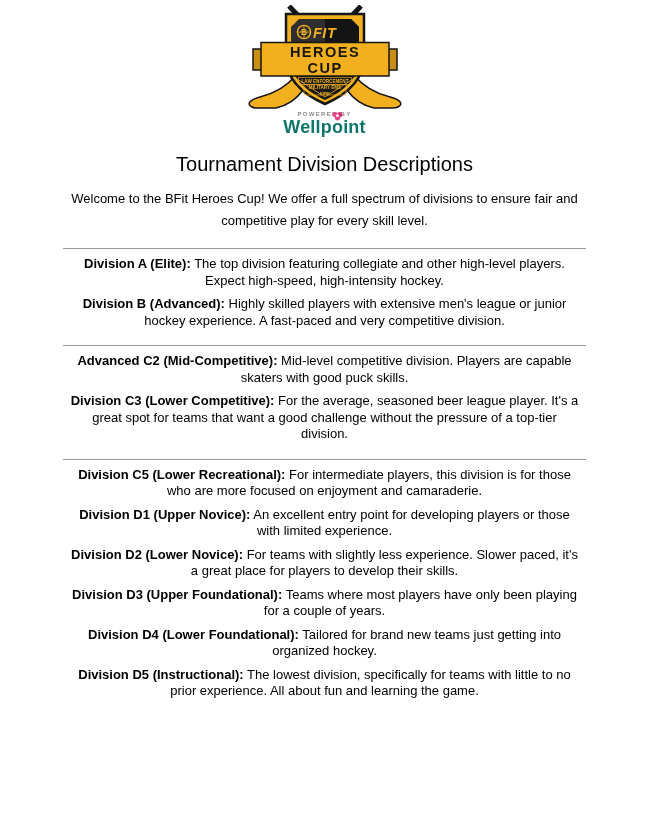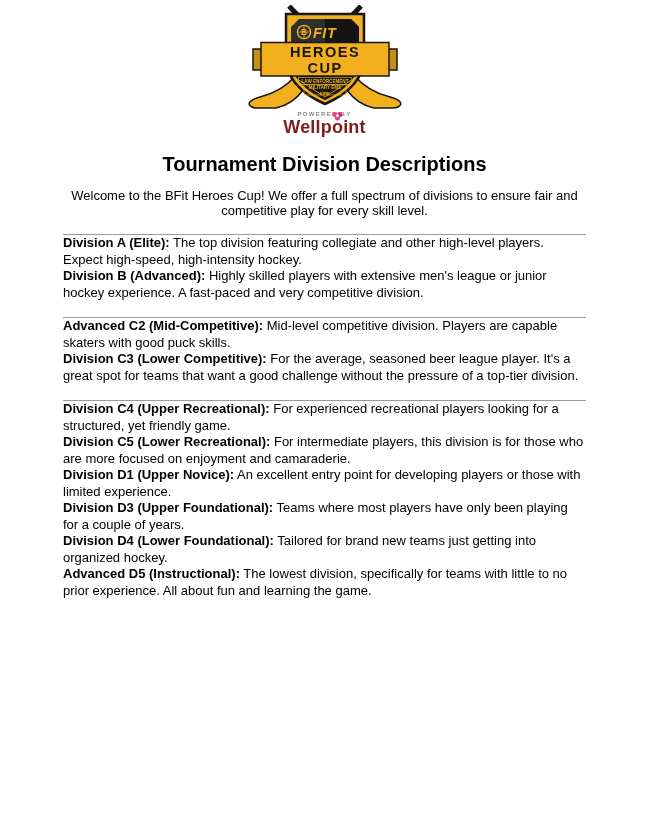--- a/index.html
+++ b/index.html
@@ -8,30 +8,30 @@
     font-family:"Liberation Sans", sans-serif; color:#000;
     -webkit-font-smoothing:antialiased;
   }
   .page { position:relative; width:649px; height:838px; overflow:hidden; background:#fff; }
 
   
   .logo-wrap { text-align:center; padding-top:5px; }
   .crest { display:block; margin:0 auto; width:172px; height:104px; }
   .powered { font-size:6px; font-weight:bold; color:#8a8a8a; letter-spacing:1.3px; margin-top:2px; }
   .sponsor { position:relative; display:inline-block; margin-top:0px;
-             font-size:18px; font-weight:bold; color:#7f1d1d; letter-spacing:0.2px; }
+             font-size:18px; font-weight:bold; color:#0f766e; letter-spacing:0.2px; }
   .sponsor .flower { position:absolute; top:-6px; left:58%; }
 
   
-  .title { font-size:20px; font-weight:bold; text-align:center; margin:15px 0 0 0; }
-  .intro { width:523px; margin:12px auto 0 auto; font-size:13px; line-height:15px; text-align:center; }
+  .title { font-size:20px; font-weight:normal; text-align:center; margin:15px 0 0 0; }
+  .intro { width:523px; margin:12px auto 0 auto; font-size:13px; line-height:22px; text-align:center; }
   .content { width:523px; margin:0 auto; }
   hr.rule { border:none; border-top:1px solid #9a9a9a; height:0; margin:16px 0 0 0; }
   h2.sect-heading { font-size:13px; font-weight:bold; text-align:center; margin:12px 0 18px 0; }
-  .sect-body p { margin:0; font-size:13px; line-height:16.5px; text-align:left; }
+  .sect-body p { margin:7px; font-size:13px; line-height:16.5px; text-align:center; }
   .sect-body b { font-weight:bold; }
 </style>
 </head>
 <body>
 
 <div class="page">
 
   <div class="logo-wrap">
     <svg class="crest" viewBox="0 0 170 104">
 
@@ -100,22 +100,22 @@
     </div>
 
     <hr class="rule">
     <div class="sect-body">
       <p><b>Advanced C2 (Mid-Competitive):</b> <span>Mid-level competitive division. Players are capable skaters with good puck skills.</span></p>
       <p><b>Division C3 (Lower Competitive):</b> <span>For the average, seasoned beer league player. It's a great spot for teams that want a good challenge without the pressure of a top-tier division.</span></p>
     </div>
 
     <hr class="rule">
     <div class="sect-body">
-      <p><b>Division C4 (Upper Recreational):</b> <span>For experienced recreational players looking for a structured, yet friendly game.</span></p>
       <p><b>Division C5 (Lower Recreational):</b> <span>For intermediate players, this division is for those who are more focused on enjoyment and camaraderie.</span></p>
       <p><b>Division D1 (Upper Novice):</b> <span>An excellent entry point for developing players or those with limited experience.</span></p>
+      <p><b>Division D2 (Lower Novice):</b> <span>For teams with slightly less experience. Slower paced, it's a great place for players to develop their skills.</span></p>
       <p><b>Division D3 (Upper Foundational):</b> <span>Teams where most players have only been playing for a couple of years.</span></p>
       <p><b>Division D4 (Lower Foundational):</b> <span>Tailored for brand new teams just getting into organized hockey.</span></p>
-      <p><b>Advanced D5 (Instructional):</b> <span>The lowest division, specifically for teams with little to no prior experience. All about fun and learning the game.</span></p>
+      <p><b>Division D5 (Instructional):</b> <span>The lowest division, specifically for teams with little to no prior experience. All about fun and learning the game.</span></p>
     </div>
 
   </div>
 </div>
 
 </body></html>

